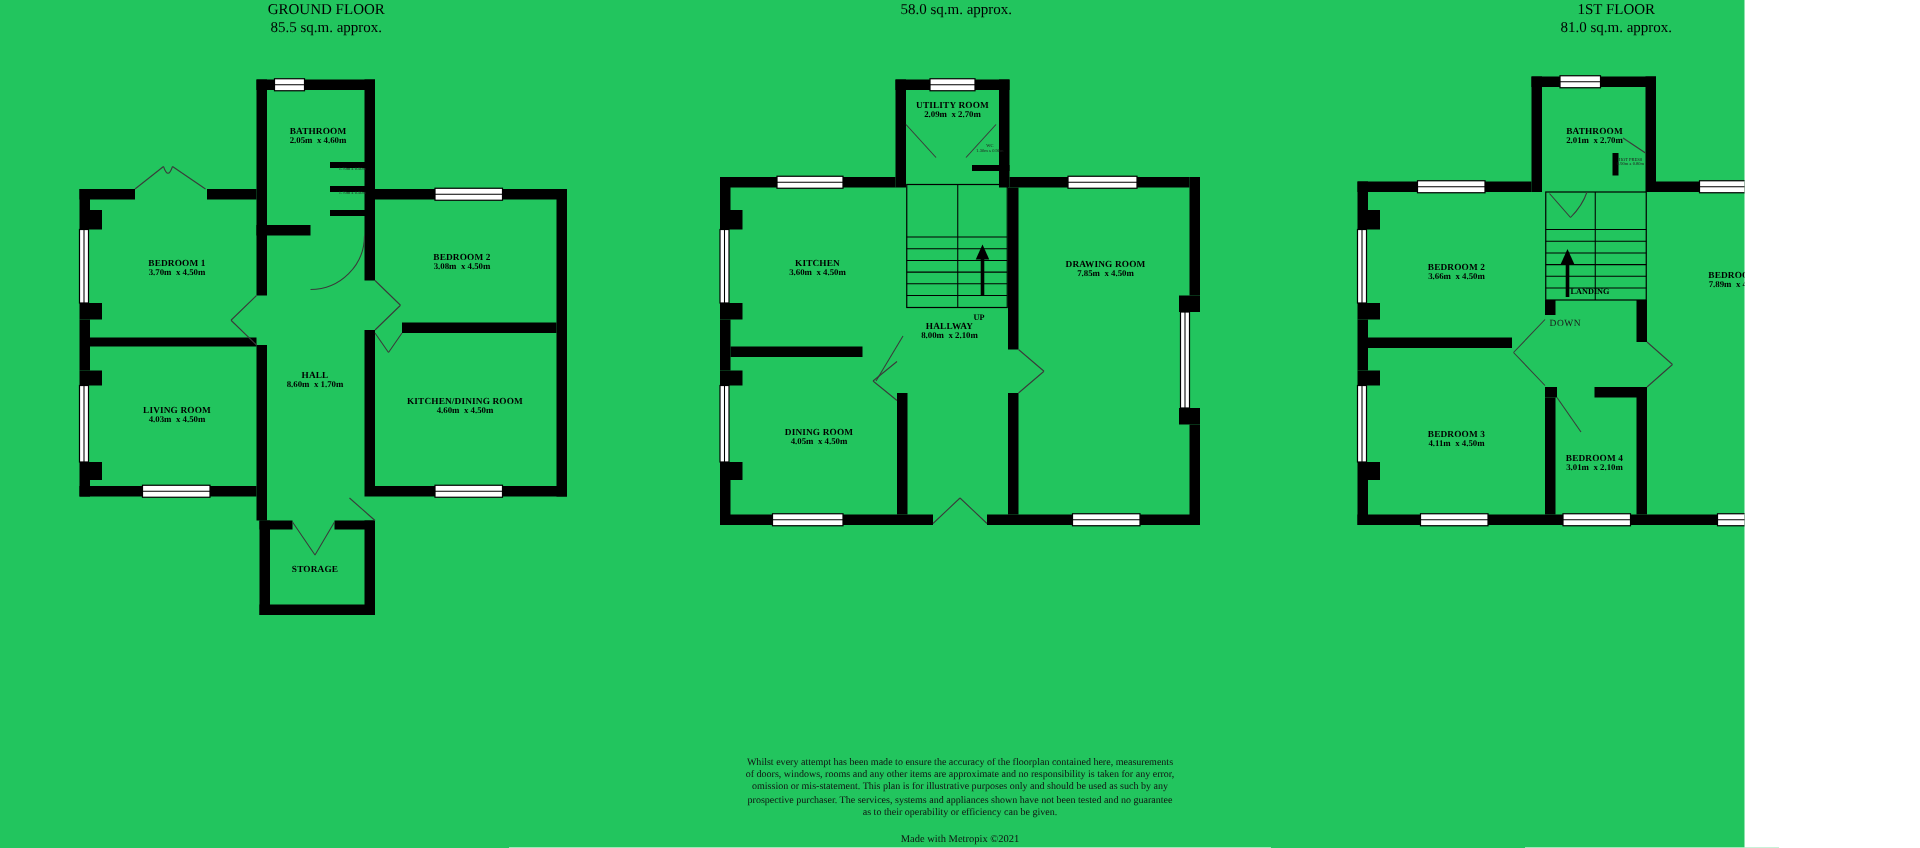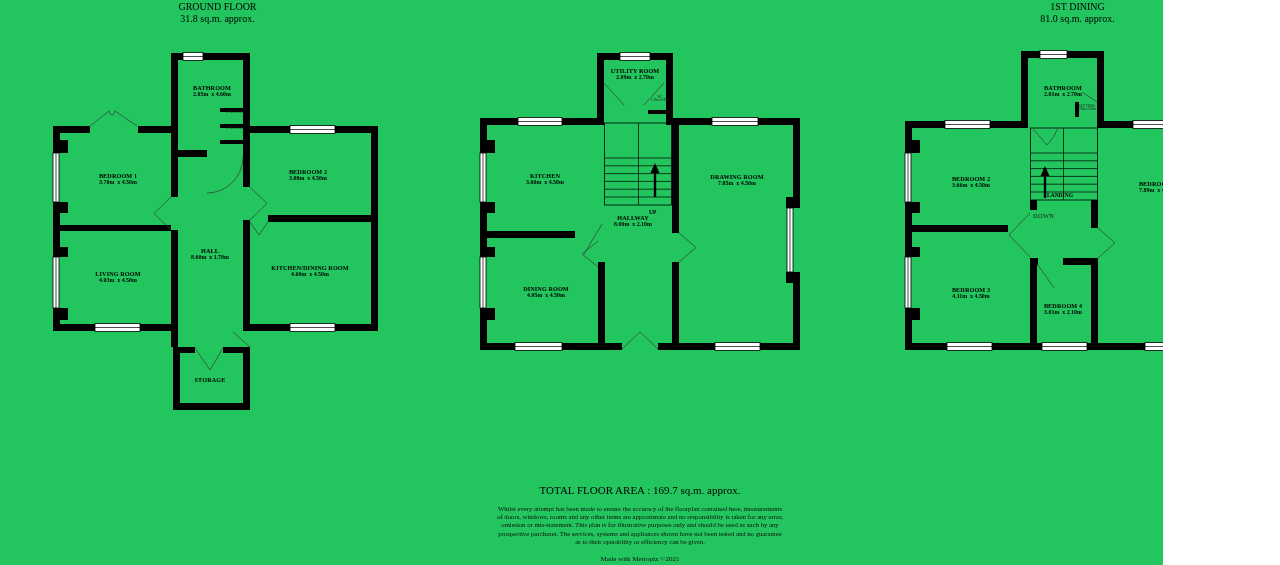--- a/index.html
+++ b/index.html
@@ -27,26 +27,27 @@
               font-size:6.7px;line-height:8.2px;white-space:pre-line;color:#111;}
   .credit{position:absolute;left:0;width:1280px;top:555px;text-align:center;font-size:7px;color:#111;}
 </style>
 </head>
 <body>
 
 <div id="canvas">
 
   <div class="floor-title" style="left:45px;top:1px;width:345px;">
     <div>GROUND FLOOR</div>
-    <div>31.8 sq.m. approx.</div>
+    <div>85.5 sq.m. approx.</div>
   </div>
   <div class="floor-title" style="left:465px;top:1px;width:345px;">
+    <div>58.0 sq.m. approx.</div>
   </div>
   <div class="floor-title" style="left:905px;top:1px;width:345px;">
-    <div>1ST DINING</div>
+    <div>1ST FLOOR</div>
     <div>81.0 sq.m. approx.</div>
   </div>
 
   <div class="floor-plan" style="left:45px;top:45px;width:345px;height:375px;">
     <svg width="345" height="375" viewBox="0 0 345 375">
       <g class="wall">
         <rect x="126" y="8" width="7" height="144"></rect>
         <rect x="126" y="185" width="7" height="117"></rect>
         <rect x="198" y="8" width="7" height="134"></rect>
         <rect x="198" y="175" width="7" height="111"></rect>
@@ -317,21 +318,20 @@
       <div class="rdims">3.01m  x 2.10m</div>
     </div>
     <div class="stair-word" style="left:152px;top:147px;">LANDING</div>
     <div class="down-word" style="left:138px;top:167px;">DOWN</div>
     <div class="tiny-label" style="left:172px;top:60px;">
       <div>HOT PRESS</div>
       <div>0.90m x 0.80m</div>
     </div>
   </div>
 
-  <div class="total-area">TOTAL FLOOR AREA : 169.7 sq.m. approx.</div>
   <div class="disclaimer">Whilst every attempt has been made to ensure the accuracy of the floorplan contained here, measurements
 of doors, windows, rooms and any other items are approximate and no responsibility is taken for any error,
 omission or mis-statement. This plan is for illustrative purposes only and should be used as such by any
 prospective purchaser. The services, systems and appliances shown have not been tested and no guarantee
 as to their operability or efficiency can be given.</div>
   <div class="credit">Made with Metropix ©2021</div>
 
 </div>
 
 </body></html>

